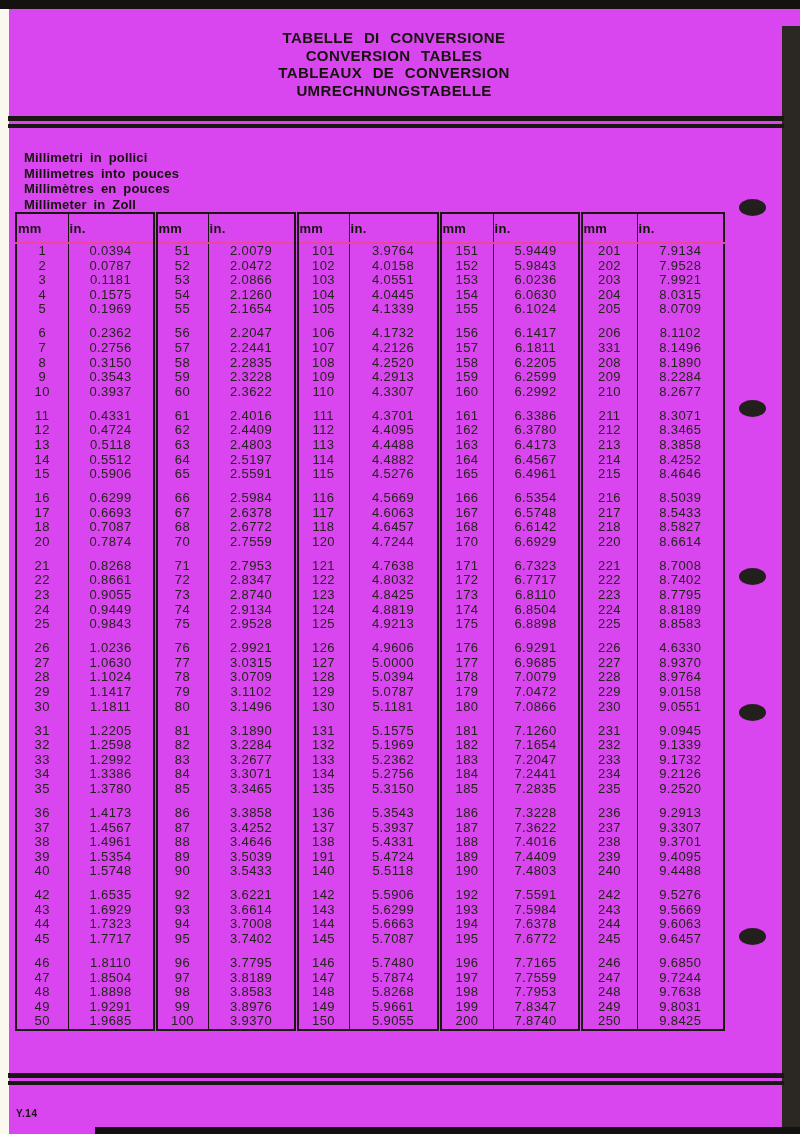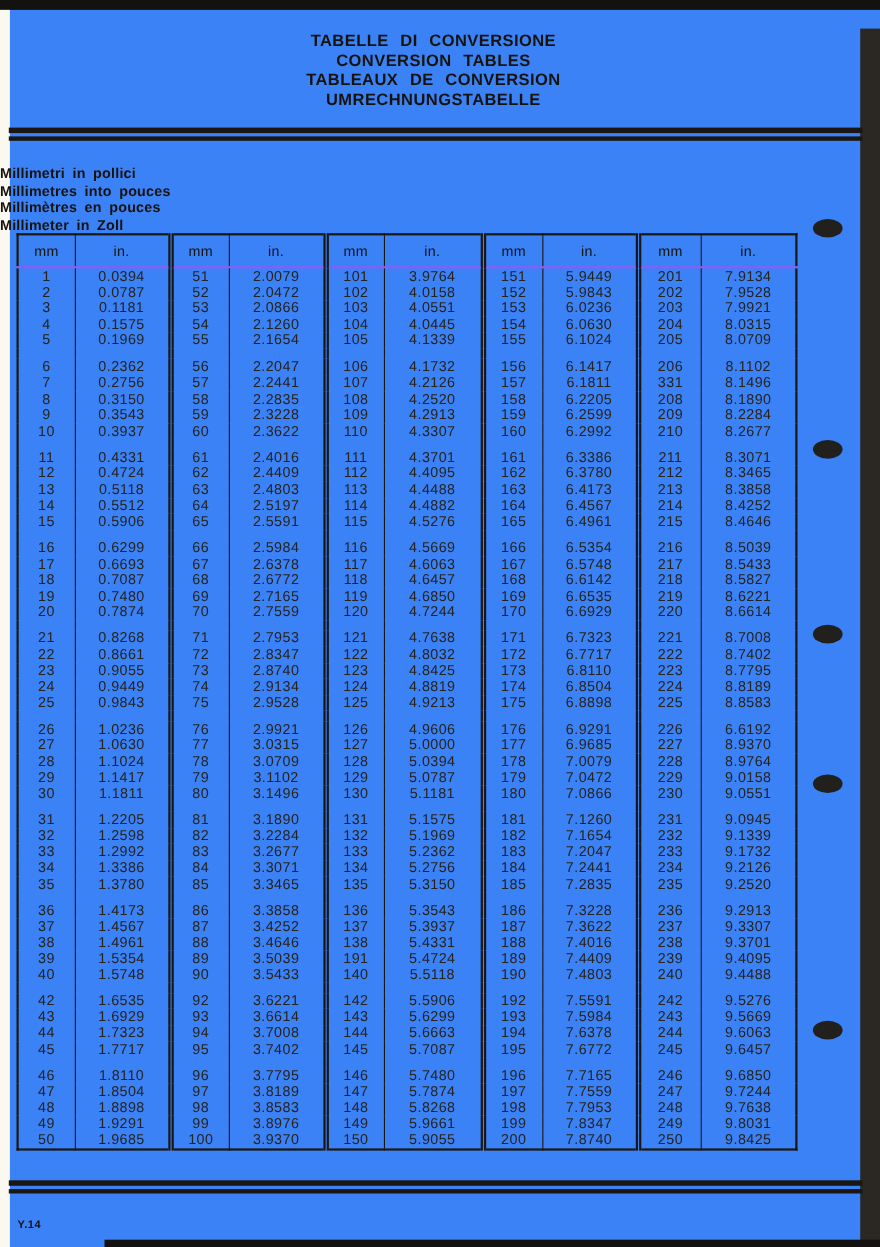--- a/index.html
+++ b/index.html
@@ -1,42 +1,42 @@
 <!DOCTYPE html>
 <html><head>
 <meta charset="utf-8">
 <style>
   html,body{margin:0;padding:0;background:#e8e5da;}
-  .page{position:relative;width:800px;height:1134px;background:#3b82f6;overflow:hidden;
+  .page{position:relative;width:800px;height:1134px;background:#d946ef;overflow:hidden;
         font-family:"Liberation Sans",sans-serif;color:#1c1914;}
   
   .top-bar{position:absolute;top:0;left:0;width:800px;height:9px;background:#141210;}
   .right-bar{position:absolute;top:26px;right:0;width:18px;height:1108px;background:#2b2824;}
   .bottom-bar{position:absolute;bottom:0;left:95px;width:705px;height:7px;background:#141210;}
   .left-strip{position:absolute;top:9px;left:0;width:9px;height:1125px;background:#faf8ef;}
   
   .hole{position:absolute;left:739px;width:27px;height:17px;border-radius:50%;background:#22201d;}
   .hole1{top:199px}.hole2{top:400px}.hole3{top:568px}.hole4{top:704px}.hole5{top:928px}
   
   .title-block{position:absolute;top:29px;left:0;width:788px;text-align:center;
                font-size:15px;font-weight:bold;line-height:17.5px;letter-spacing:.4px;
                word-spacing:6px;color:#16130e;}
   
   .rule{position:absolute;left:8px;width:776px;height:3px;
         border-top:5px solid #1a1712;border-bottom:4px solid #1a1712;}
   .rule-top{top:116px;}
   .rule-bottom{top:1073px;}
   
-  .subtitle-block{position:absolute;top:150px;left:0;font-size:13px;font-weight:bold;
+  .subtitle-block{position:absolute;top:150px;left:24px;font-size:13px;font-weight:bold;
                   line-height:15.6px;letter-spacing:.2px;word-spacing:3px;color:#16130e;}
   
   table.conv{position:absolute;top:212px;left:15px;width:708px;table-layout:fixed;
              border-collapse:collapse;border:2px solid #1a1712;}
-  table.conv th{height:26px;font-size:13px;font-weight:normal;text-align:center;
-                vertical-align:middle;border-bottom:2px solid #8b5cf6;color:#16130e;
+  table.conv th{height:26px;font-size:13px;font-weight:bold;text-align:left;
+                vertical-align:middle;border-bottom:2px solid #ec4899;color:#16130e;
                 letter-spacing:.3px;}
   table.conv td{font-size:13px;text-align:center;vertical-align:middle;height:14.6px;
                 line-height:14.6px;padding:0;color:#26231e;letter-spacing:.4px;
                 overflow:hidden;white-space:nowrap;}
   table.conv tr.spacer td{height:9.4px;line-height:9.4px;}
   
   table.conv .in{border-left:1px solid #1a1712;}
   table.conv .mm{border-left:5px double #1a1712;}
   table.conv .mm.first{border-left:none;}
   
@@ -349,32 +349,20 @@
           <td class="mm">68</td>
           <td class="in">2.6772</td>
           <td class="mm">118</td>
           <td class="in">4.6457</td>
           <td class="mm">168</td>
           <td class="in">6.6142</td>
           <td class="mm">218</td>
           <td class="in">8.5827</td>
         </tr>
         <tr>
-          <td class="mm first">19</td>
-          <td class="in">0.7480</td>
-          <td class="mm">69</td>
-          <td class="in">2.7165</td>
-          <td class="mm">119</td>
-          <td class="in">4.6850</td>
-          <td class="mm">169</td>
-          <td class="in">6.6535</td>
-          <td class="mm">219</td>
-          <td class="in">8.6221</td>
-        </tr>
-        <tr>
           <td class="mm first">20</td>
           <td class="in">0.7874</td>
           <td class="mm">70</td>
           <td class="in">2.7559</td>
           <td class="mm">120</td>
           <td class="in">4.7244</td>
           <td class="mm">170</td>
           <td class="in">6.6929</td>
           <td class="mm">220</td>
           <td class="in">8.6614</td>
@@ -466,21 +454,21 @@
         <tr>
           <td class="mm first">26</td>
           <td class="in">1.0236</td>
           <td class="mm">76</td>
           <td class="in">2.9921</td>
           <td class="mm">126</td>
           <td class="in">4.9606</td>
           <td class="mm">176</td>
           <td class="in">6.9291</td>
           <td class="mm">226</td>
-          <td class="in">6.6192</td>
+          <td class="in">4.6330</td>
         </tr>
         <tr>
           <td class="mm first">27</td>
           <td class="in">1.0630</td>
           <td class="mm">77</td>
           <td class="in">3.0315</td>
           <td class="mm">127</td>
           <td class="in">5.0000</td>
           <td class="mm">177</td>
           <td class="in">6.9685</td>

